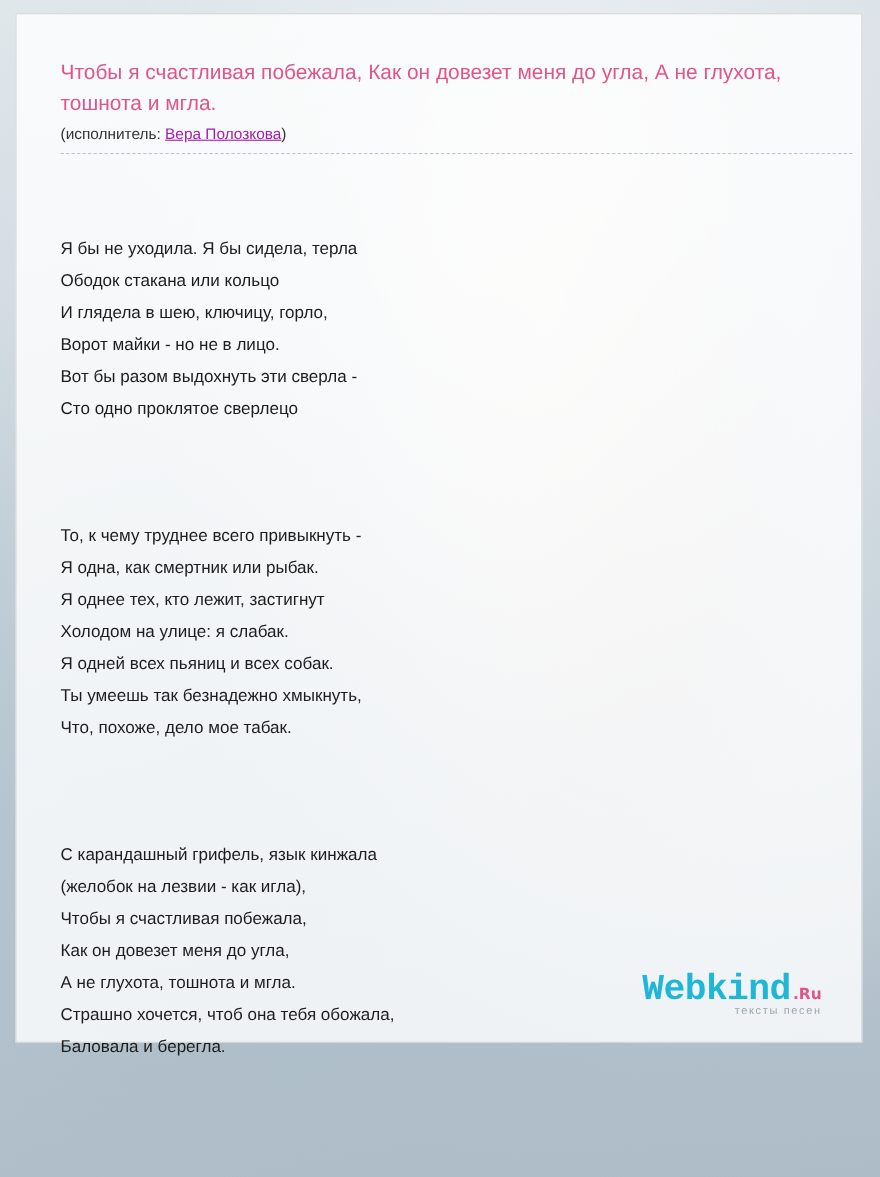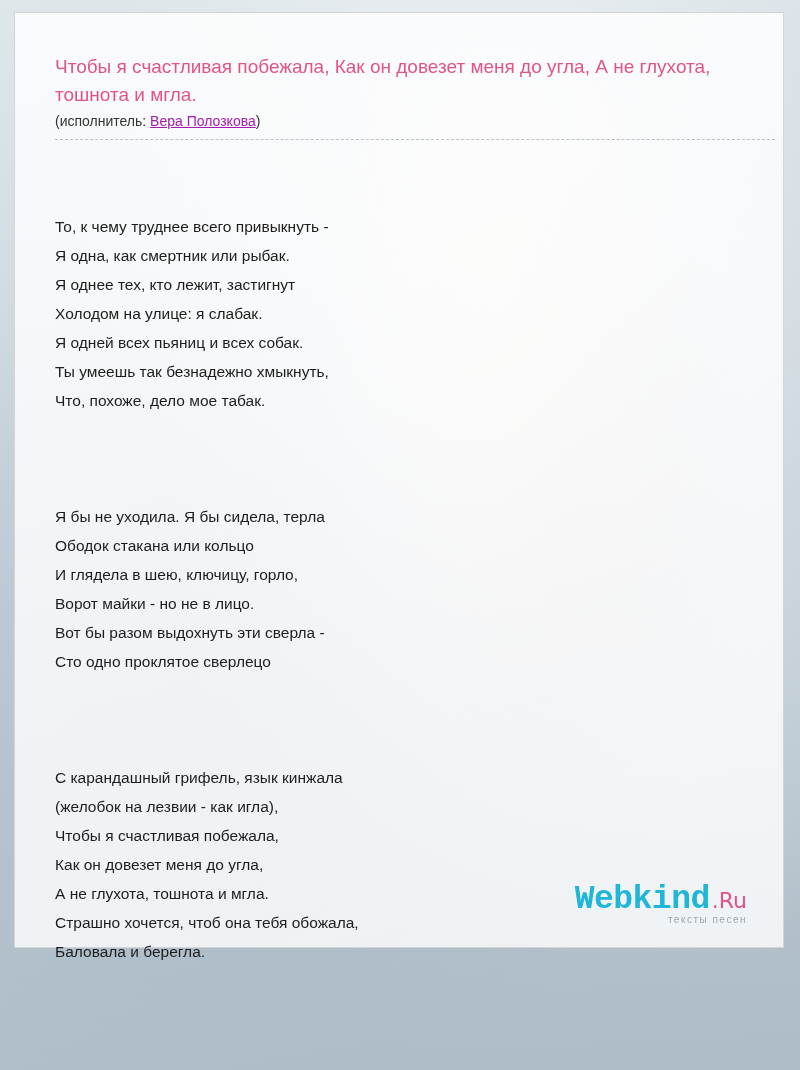--- a/index.html
+++ b/index.html
@@ -98,22 +98,22 @@
   .logo-main {
     font-family: Liberation Mono, monospace;
     font-weight: bold;
     font-size: 33px;
     letter-spacing: -0.5px;
     color: #1fb6d8;
     display: inline-block;
   }
   .logo-suffix {
     font-family: "DejaVu Sans", sans-serif;
-    font-weight: normal;
-    font-size: 22px;
+    font-weight: bold;
+    font-size: 14px;
     color: #e0548a;
     display: inline-block;
     margin-left: 2px;
   }
   .logo-sub {
     font-size: 10px;
     color: #9aa6ae;
     letter-spacing: 1.5px;
     margin-top: -4px;
   }
@@ -126,33 +126,33 @@
 <div class="frame">
   <div class="content">
 
     <h1 class="song-title">Чтобы я счастливая побежала, Как он довезет меня до угла, А не глухота, тошнота и мгла.</h1>
 
     <div class="performer-line">
       <span>(исполнитель: </span><a class="performer-link" href="#">Вера Полозкова</a><span>)</span>
     </div>
 
     <div class="lyrics">
+      <p class="stanza">Я бы не уходила. Я бы сидела, терла
+Ободок стакана или кольцо
+И глядела в шею, ключицу, горло,
+Ворот майки - но не в лицо.
+Вот бы разом выдохнуть эти сверла -
+Сто одно проклятое сверлецо</p>
       <p class="stanza">То, к чему труднее всего привыкнуть -
 Я одна, как смертник или рыбак.
 Я однее тех, кто лежит, застигнут
 Холодом на улице: я слабак.
 Я одней всех пьяниц и всех собак.
 Ты умеешь так безнадежно хмыкнуть,
 Что, похоже, дело мое табак.</p>
-      <p class="stanza">Я бы не уходила. Я бы сидела, терла
-Ободок стакана или кольцо
-И глядела в шею, ключицу, горло,
-Ворот майки - но не в лицо.
-Вот бы разом выдохнуть эти сверла -
-Сто одно проклятое сверлецо</p>
       <p class="stanza">С карандашный грифель, язык кинжала
 (желобок на лезвии - как игла),
 Чтобы я счастливая побежала,
 Как он довезет меня до угла,
 А не глухота, тошнота и мгла.
 Страшно хочется, чтоб она тебя обожала,
 Баловала и берегла.</p>
       
     </div>
 

